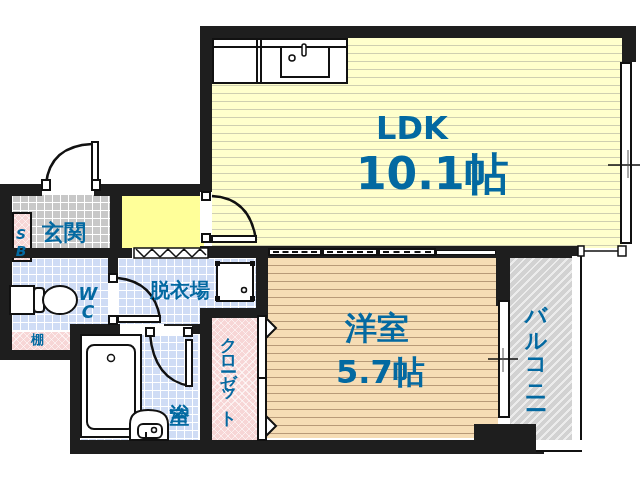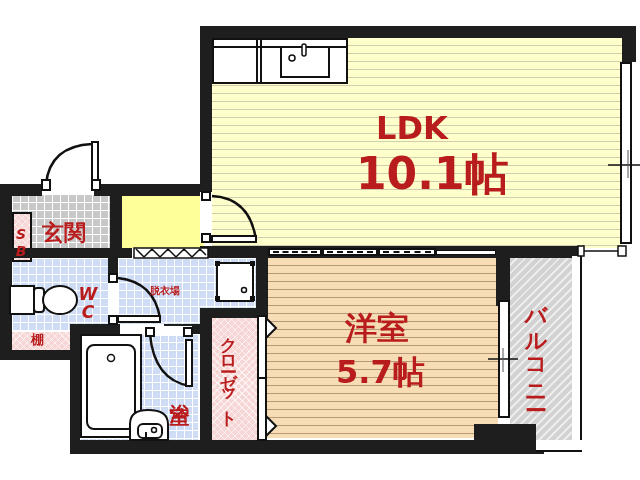--- a/index.html
+++ b/index.html
@@ -31,21 +31,21 @@
     .pink-hatch {
       background-color: #f7d6d6;
       background-image:
         repeating-linear-gradient(45deg, rgba(255,255,255,0.6) 0, rgba(255,255,255,0.6) 1px, transparent 1px, transparent 5px),
         repeating-linear-gradient(-45deg, rgba(255,255,255,0.6) 0, rgba(255,255,255,0.6) 1px, transparent 1px, transparent 5px);
     }
     .balcony-hatch {
       background-color: #d2d2d2;
       background-image: repeating-linear-gradient(-45deg, #ececec 0, #ececec 2px, transparent 2px, transparent 6px);
     }
-    .label { position: absolute; color: #b91c1c; font-weight: bold; font-family: "DejaVu Sans", sans-serif; white-space: nowrap; line-height: 1; }
+    .label { position: absolute; color: #0369a1; font-weight: bold; font-family: "DejaVu Sans", sans-serif; white-space: nowrap; line-height: 1; }
     .vlabel { writing-mode: vertical-rl; text-orientation: upright; letter-spacing: 1px; }
     .fixture { position: absolute; background: #fff; border: 2px solid #111; box-sizing: border-box; }
     .sliding { position: absolute; background: #fff; border: 2px solid #111; box-sizing: border-box; }
     .dashed-door { position: absolute; background: #fff; border: 2px solid #111; box-sizing: border-box; }
     .dashed-door::after { content: ""; position: absolute; left: 3px; right: 3px; top: 50%; border-top: 2px dashed #111; transform: translateY(-50%); }
     svg { position: absolute; overflow: visible; }
   </style>
 </head>
 <body>
 
@@ -191,16 +191,16 @@
 </svg>
 
 <div class="label" style="left:376px; top:112px; font-size:32px;">LDK</div>
 <div class="label" style="left:356px; top:152px; font-size:44px;">10.1帖</div>
 <div class="label" style="left:345px; top:312px; font-size:32px;">洋室</div>
 <div class="label" style="left:336px; top:356px; font-size:32px;">5.7帖</div>
 <div class="label" style="left:42px; top:222px; font-size:22px;">玄関</div>
 <div class="label vlabel" style="left:14px; top:226px; font-size:14px; font-style:italic;">SB</div>
 <div class="label vlabel" style="left:79px; top:284px; font-size:17px; font-style:italic; letter-spacing:-2px;">WC</div>
 <div class="label" style="left:31px; top:333px; font-size:13px;">棚</div>
-<div class="label" style="left:150px; top:286px; font-size:10px;">脱衣場</div>
+<div class="label" style="left:150px; top:280px; font-size:20px;">脱衣場</div>
 <div class="label vlabel" style="left:170px; top:388px; font-size:20px;">浴室</div>
 <div class="label vlabel" style="left:220px; top:326px; font-size:17px; letter-spacing:-1px;">クローゼット</div>
 <div class="label vlabel" style="left:525px; top:290px; font-size:22px; letter-spacing:2px;">バルコニー</div>
 
 </body></html>

